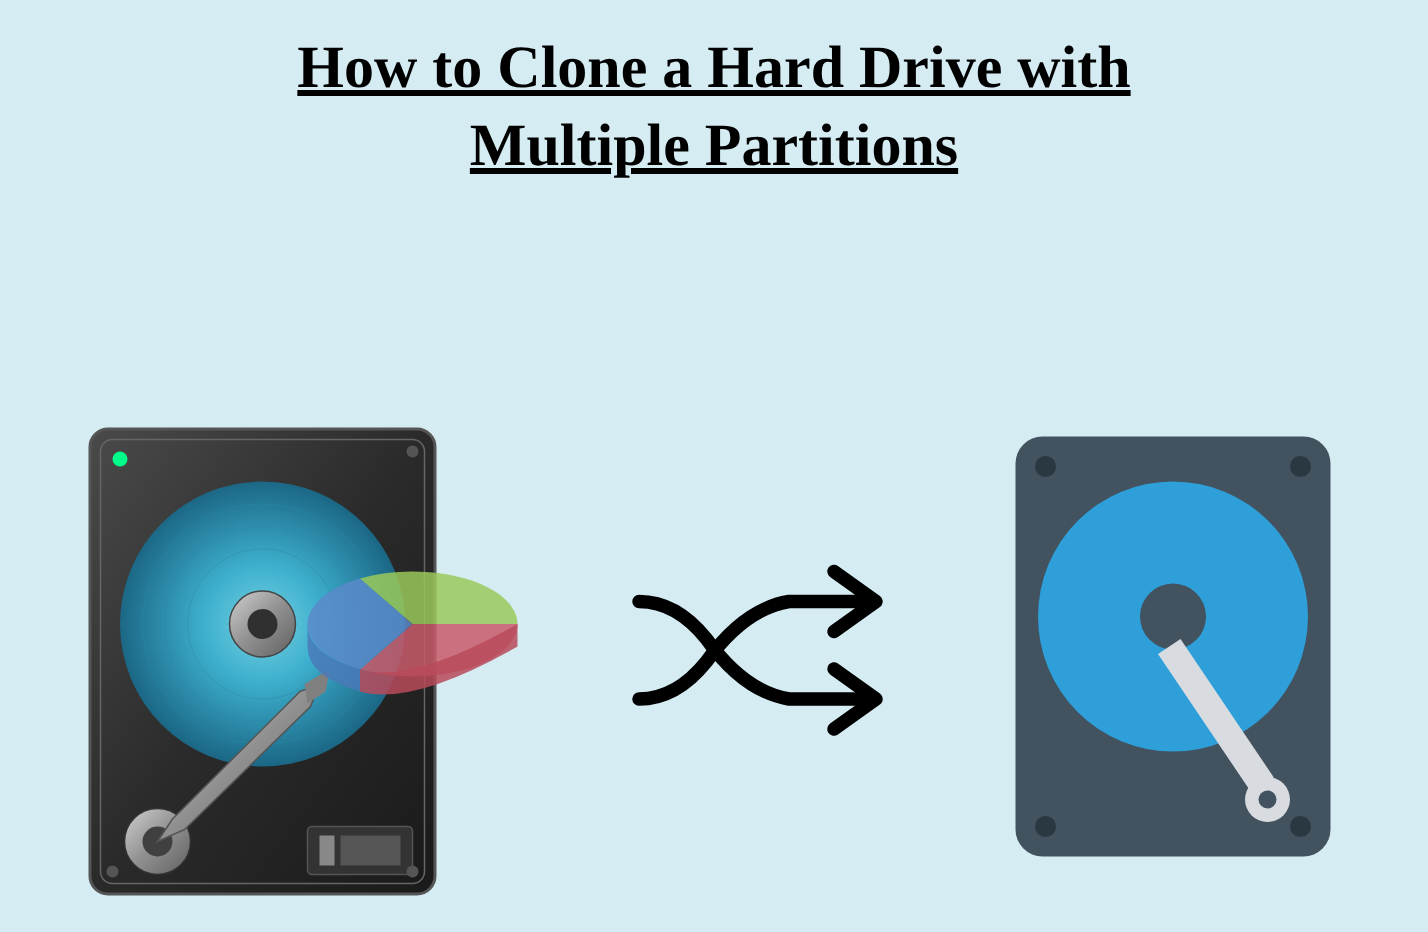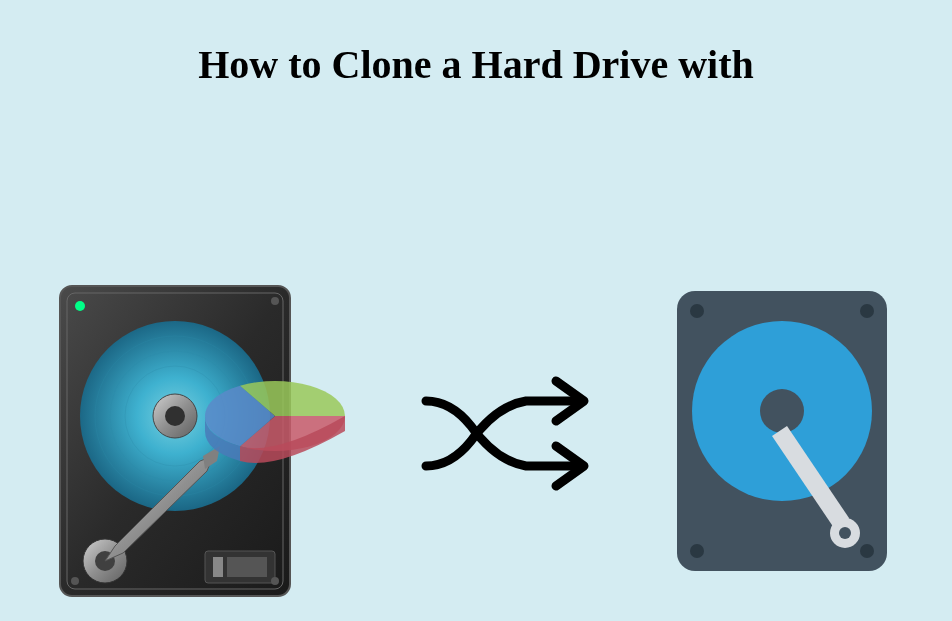--- a/index.html
+++ b/index.html
@@ -13,22 +13,23 @@
       background: #d4ecf2;
       font-family: Georgia, 'Times New Roman', serif;
       position: relative;
       overflow: hidden;
     }
     .title {
       text-align: center;
       font-size: 40px;
       font-weight: bold;
       color: #000;
-      padding-top: 39px;
+      padding-top: 19px;
       line-height: 1.3;
+      text-decoration: underline;
     }
     .content-area {
       position: absolute;
       bottom: 20px;
       left: 0;
       right: 0;
       display: flex;
       align-items: center;
       justify-content: space-around;
       padding: 0 30px;
@@ -62,20 +63,21 @@
       width: 230px;
       height: 300px;
       flex-shrink: 0;
     }
   </style>
 </head>
 <body>
 
 <h1 class="title">
   <span>How to Clone a Hard Drive with</span><br>
+  <span>Multiple Partitions</span>
 </h1>
 
 <div class="content-area">
 
   <div class="source-drive">
     <svg class="hdd-realistic" viewBox="0 0 240 320">
       <defs>
         <linearGradient id="caseGrad" x1="0%" y1="0%" x2="100%" y2="100%">
           <stop offset="0%" stop-color="#4a4a4a"></stop>
           <stop offset="50%" stop-color="#2a2a2a"></stop>

